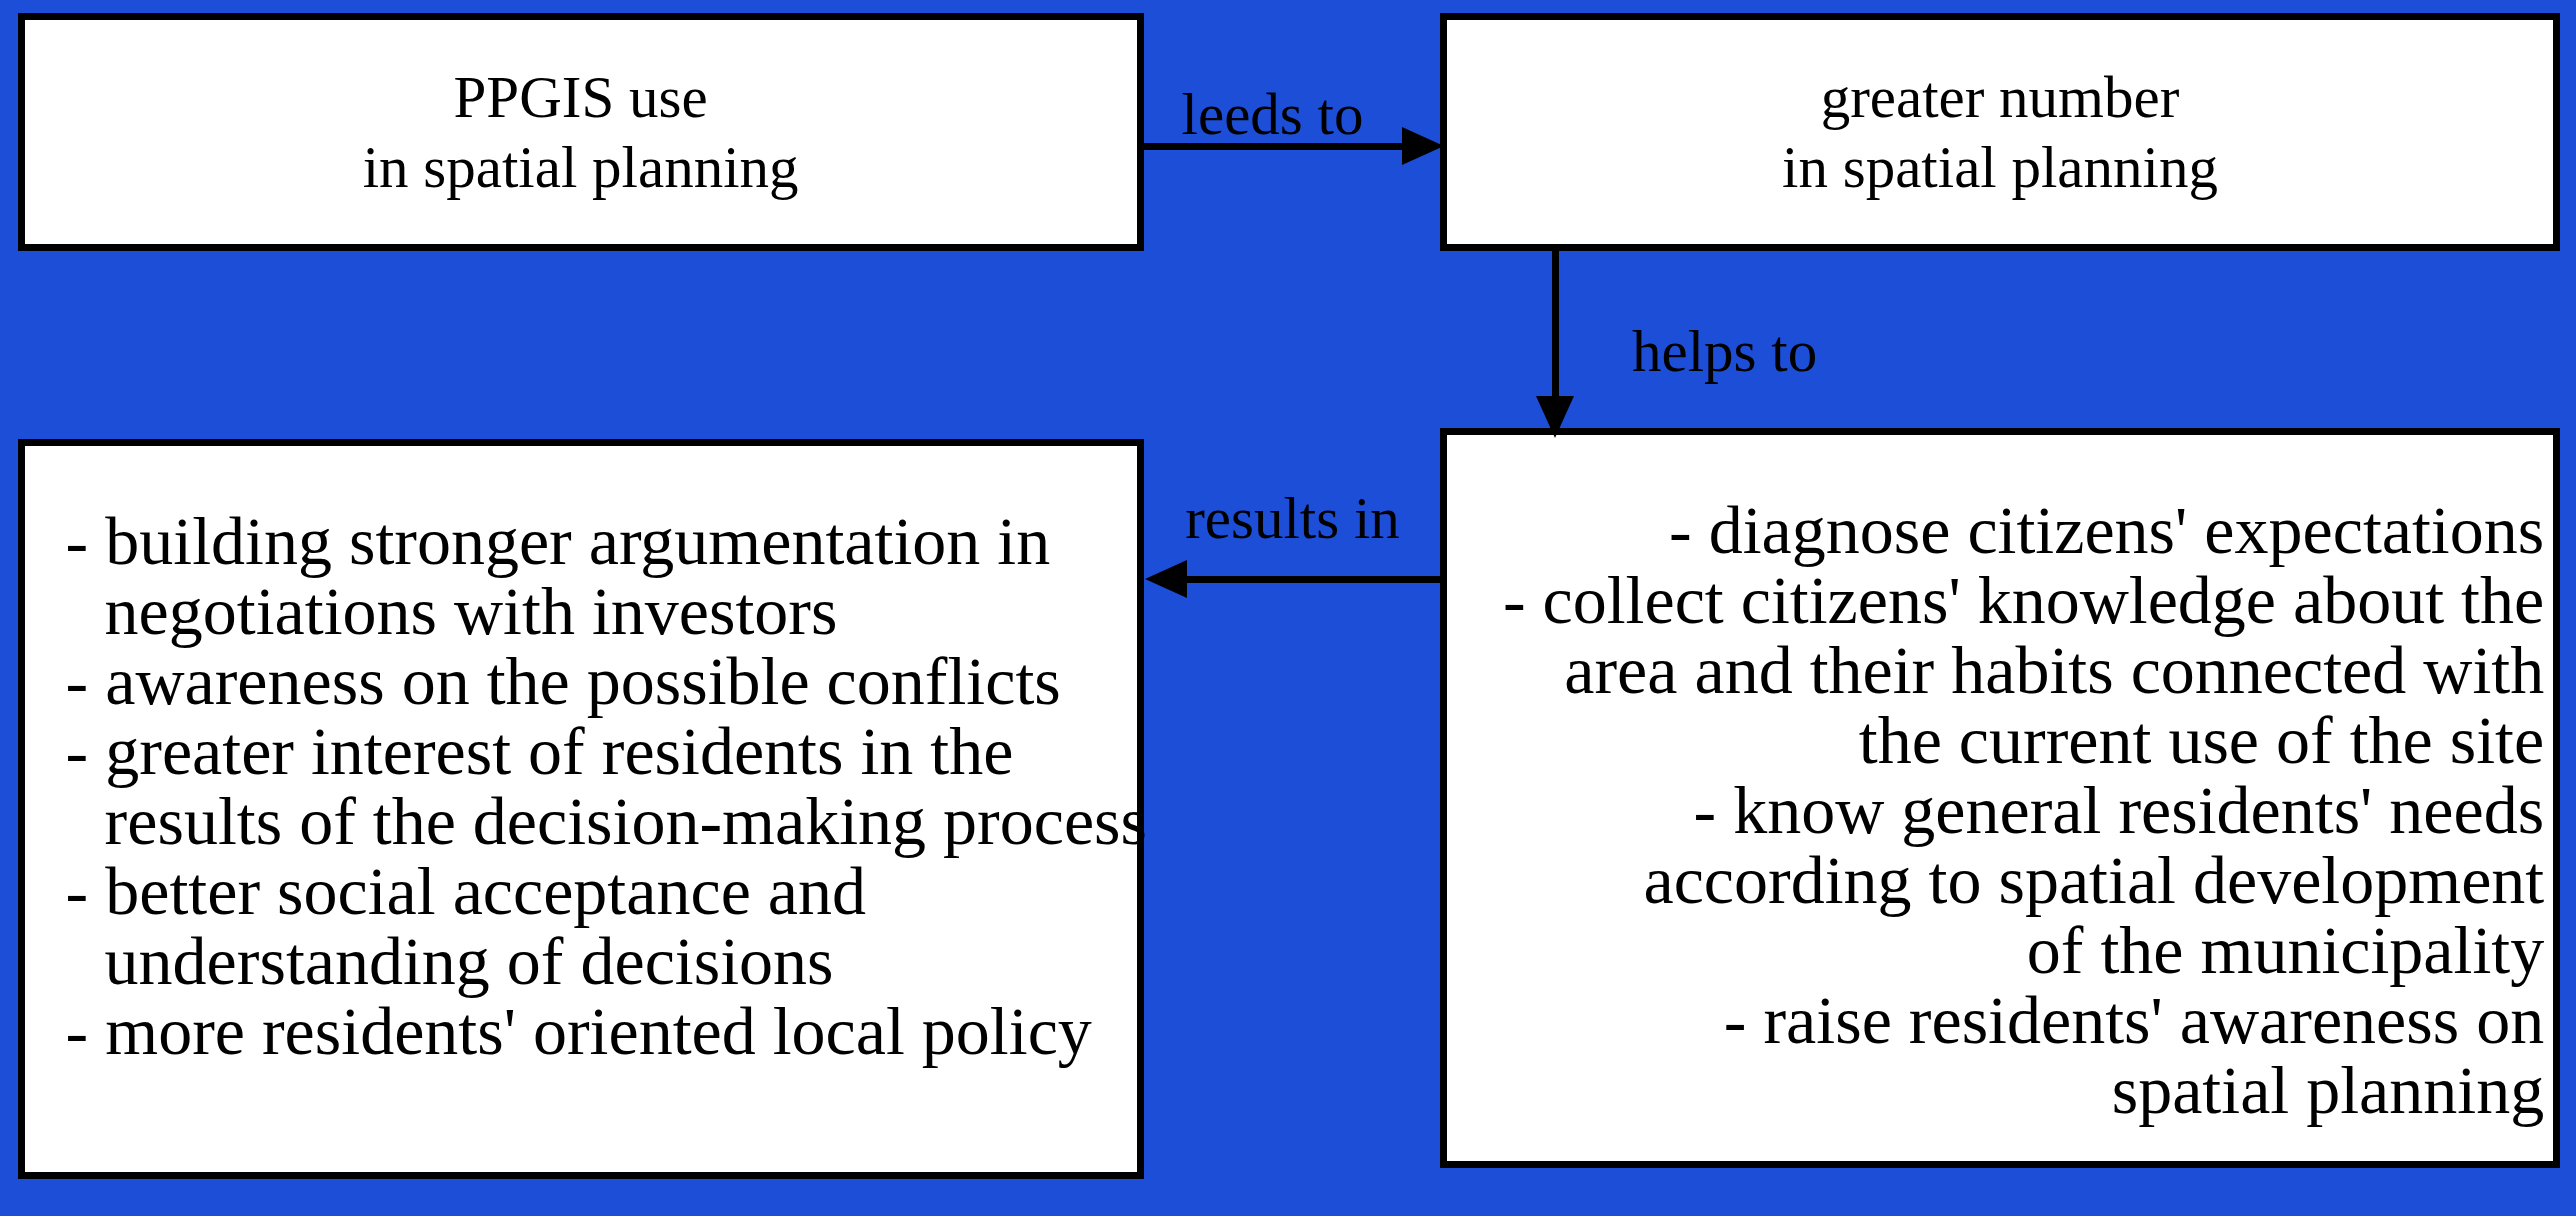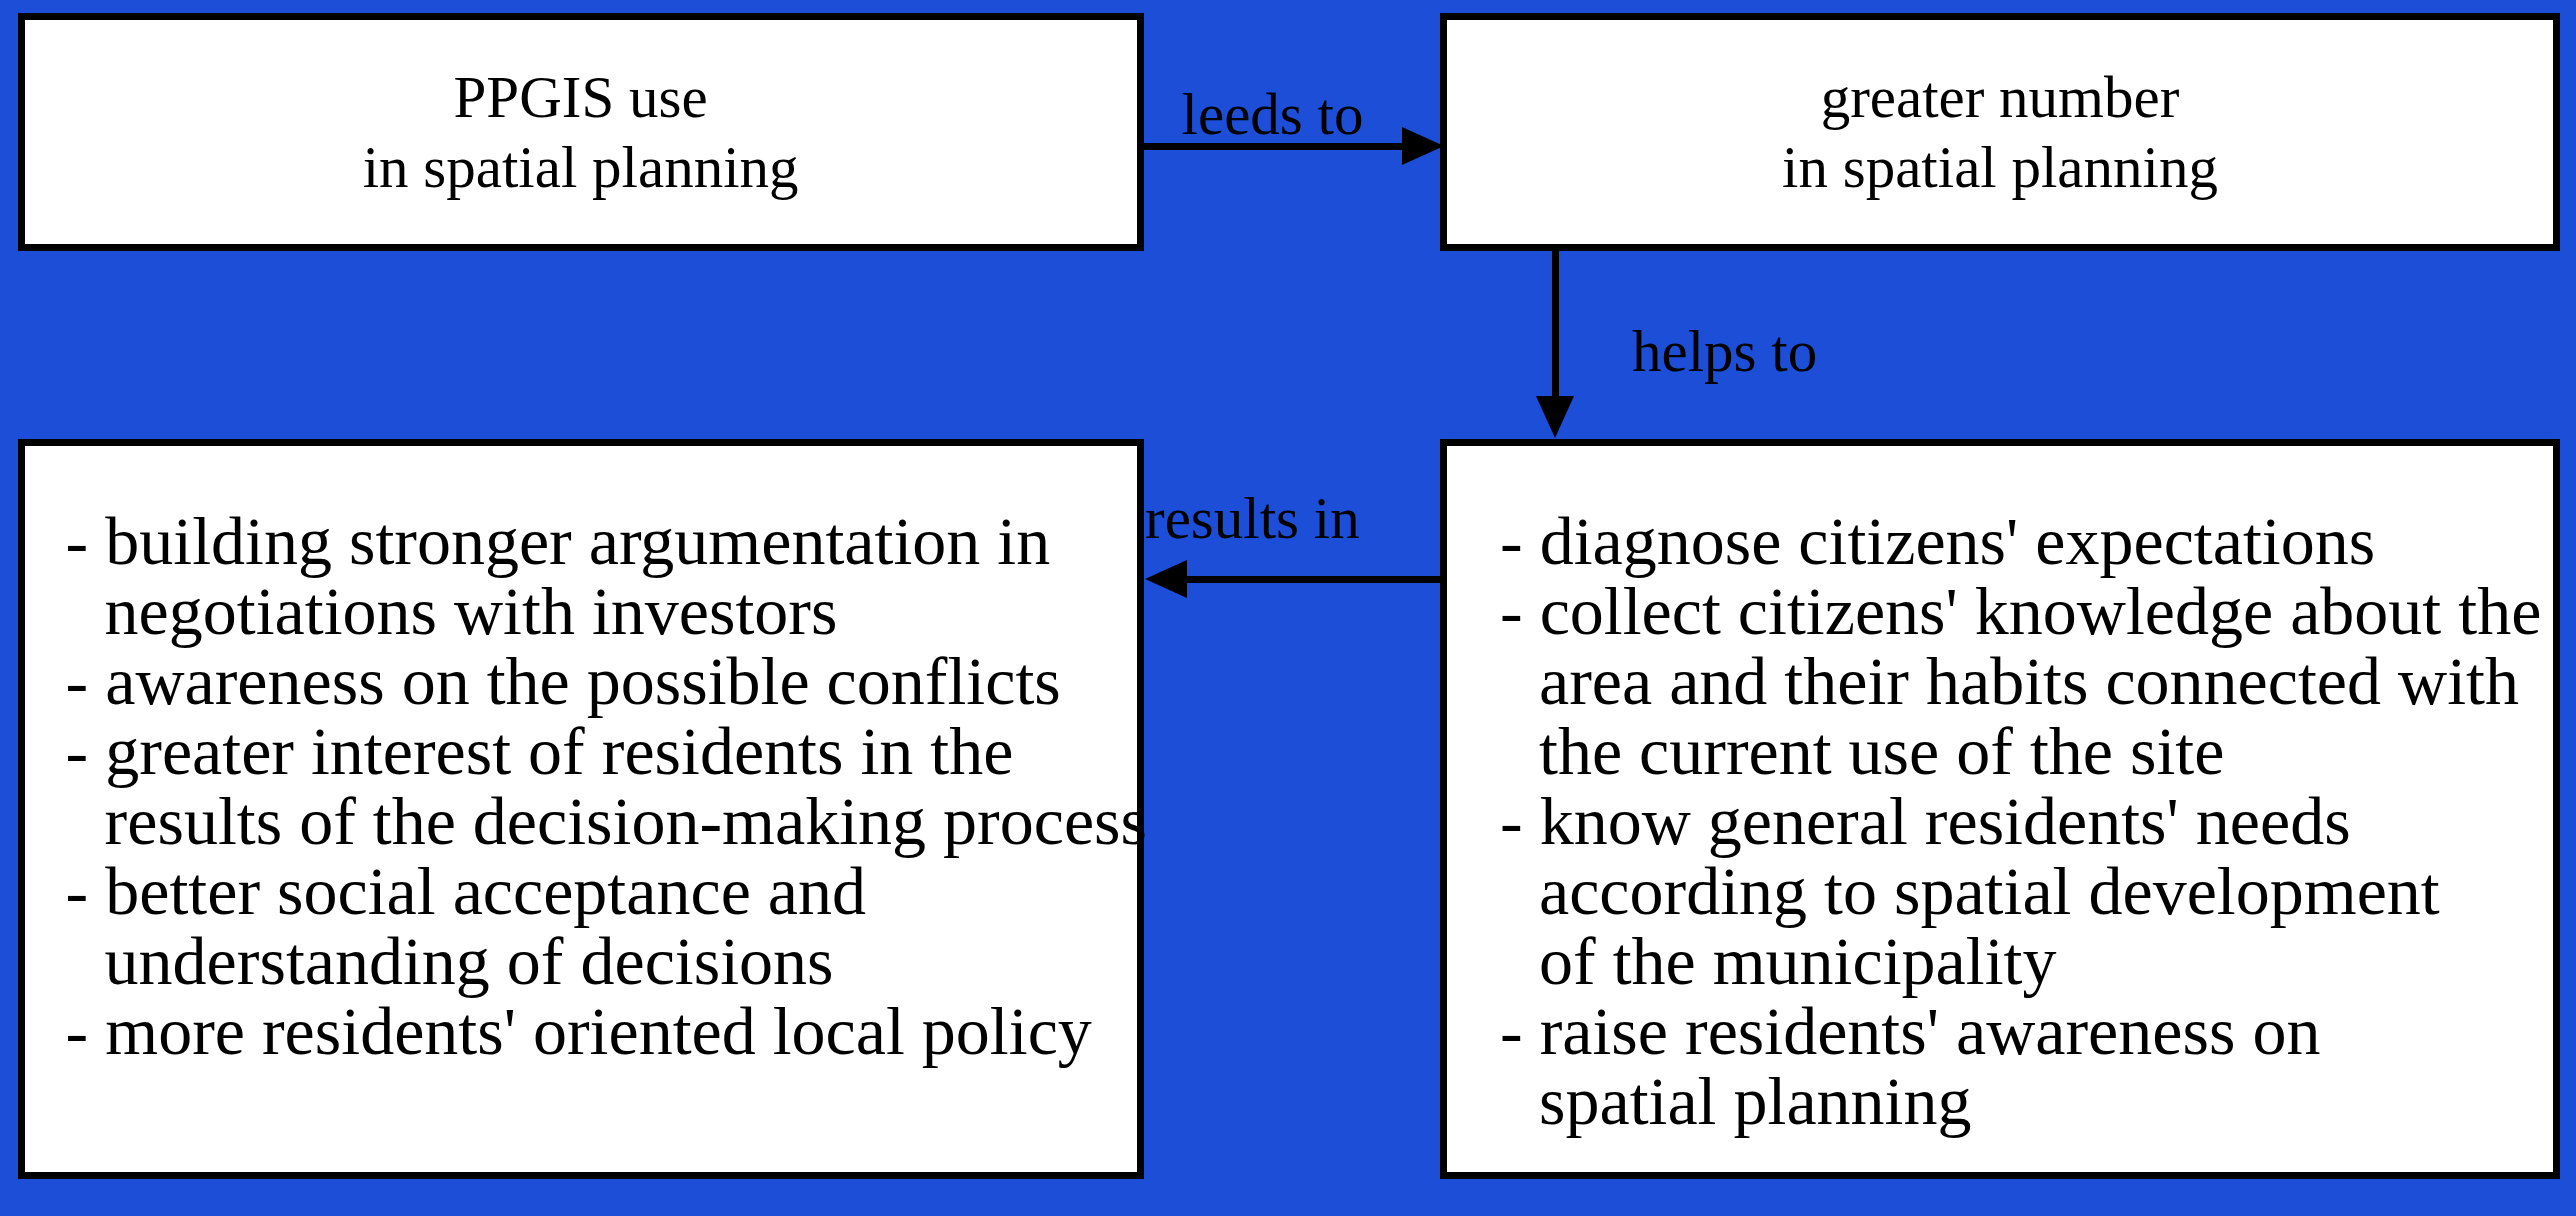--- a/index.html
+++ b/index.html
@@ -29,21 +29,21 @@
     line-height: 70px;
   }
   #box-ppgis        { left: 17.6px;   top: 13.2px;  width: 1126px; height: 238px; }
   #box-participants { left: 1440px; top: 13.2px;  width: 1120px; height: 238px; }
   
   .box.bullets {
     font-size: 68px;
     line-height: 70px;
   }
   #box-outcomes   { left: 17.6px;   top: 439px; width: 1126px; height: 740px; padding: 60px 8.8px 0 41px; }
-  #box-objectives { left: 1440px; top: 439px; width: 1120px; height: 740px; padding: 60px 8.8px 0 53px; }
+  #box-objectives { left: 1440px; top: 428px; width: 1120px; height: 740px; padding: 60px 8.8px 0 53px; text-align: right; }
   .ln { white-space: nowrap; }
   .bullets .cont { padding-left: 39px; }
 
   
   .hline { position: absolute; height: 7px; background: #000000; }
   .vline { position: absolute; width: 7px;  background: #000000; }
   .head  { position: absolute; width: 0; height: 0; }
   #a1-line { left: 1143px; top: 143px; width: 259px; }
   #a1-head { left: 1402px; top: 127px;
              border-left: 42px solid #000000;
@@ -62,21 +62,21 @@
 
   .arrow-label {
     position: absolute;
     font-size: 59px;
     line-height: 70px;
     white-space: nowrap;
     color: #000000;
   }
   #a1-label { left: 1143px; top: 63px;  width: 259px; text-align: center; margin-top: 16px; }
   #a2-label { left: 1632px; top: 316px; }
-  #a3-label { left: 1145px; top: 483px; width: 295px; }
+  #a3-label { left: 1145px; top: 483px; width: 295px; text-align: center; }
 </style>
 </head>
 <body>
 
 <div class="canvas">
 
   <div class="box centered" id="box-ppgis">
     <div class="ln">PPGIS use</div>
     <div class="ln">in spatial planning</div>
   </div>

